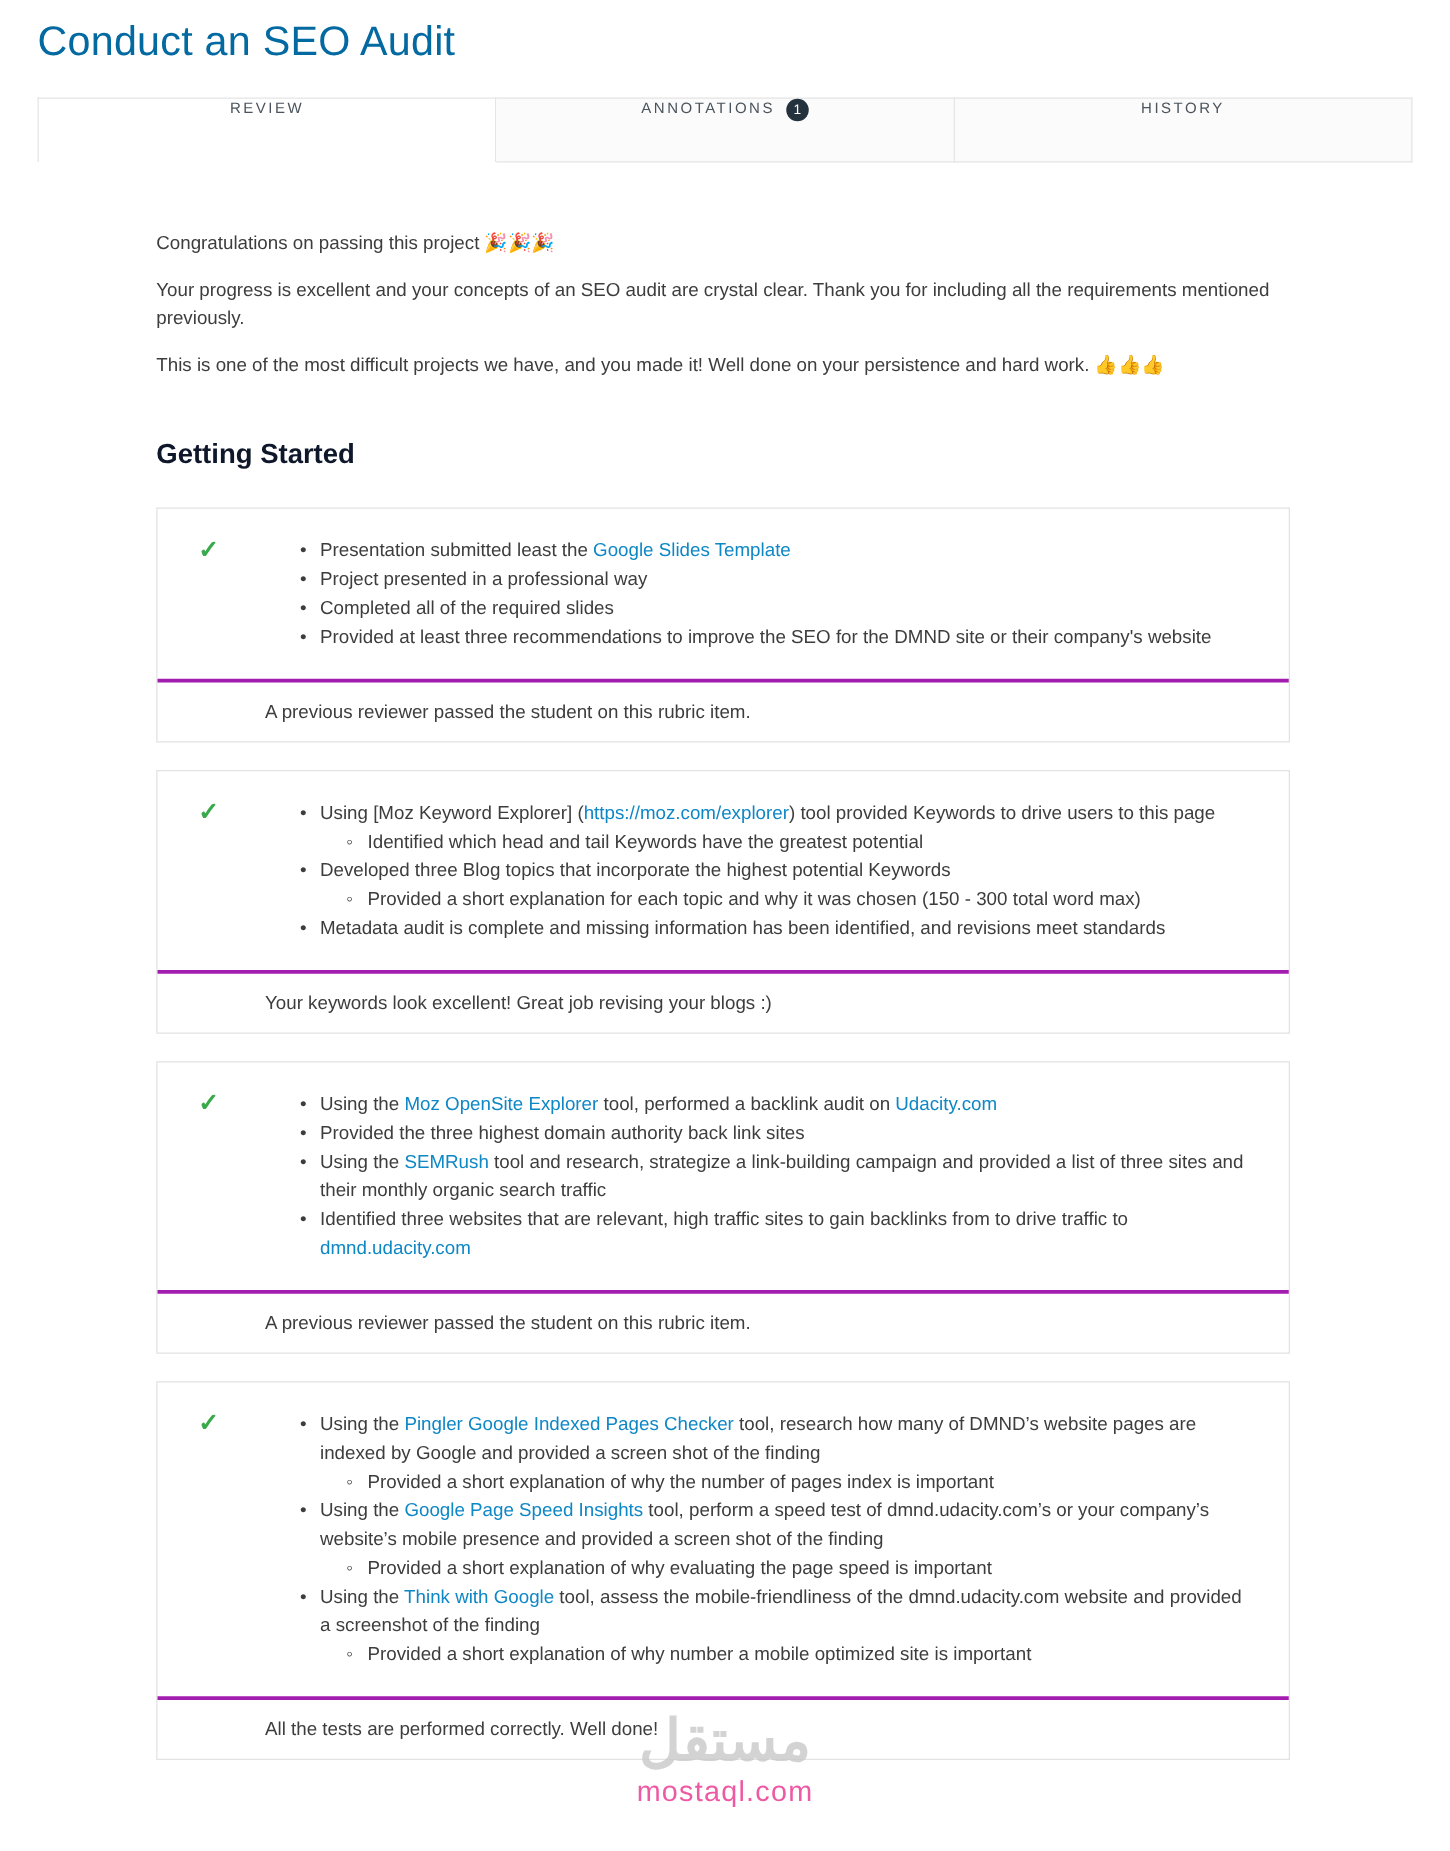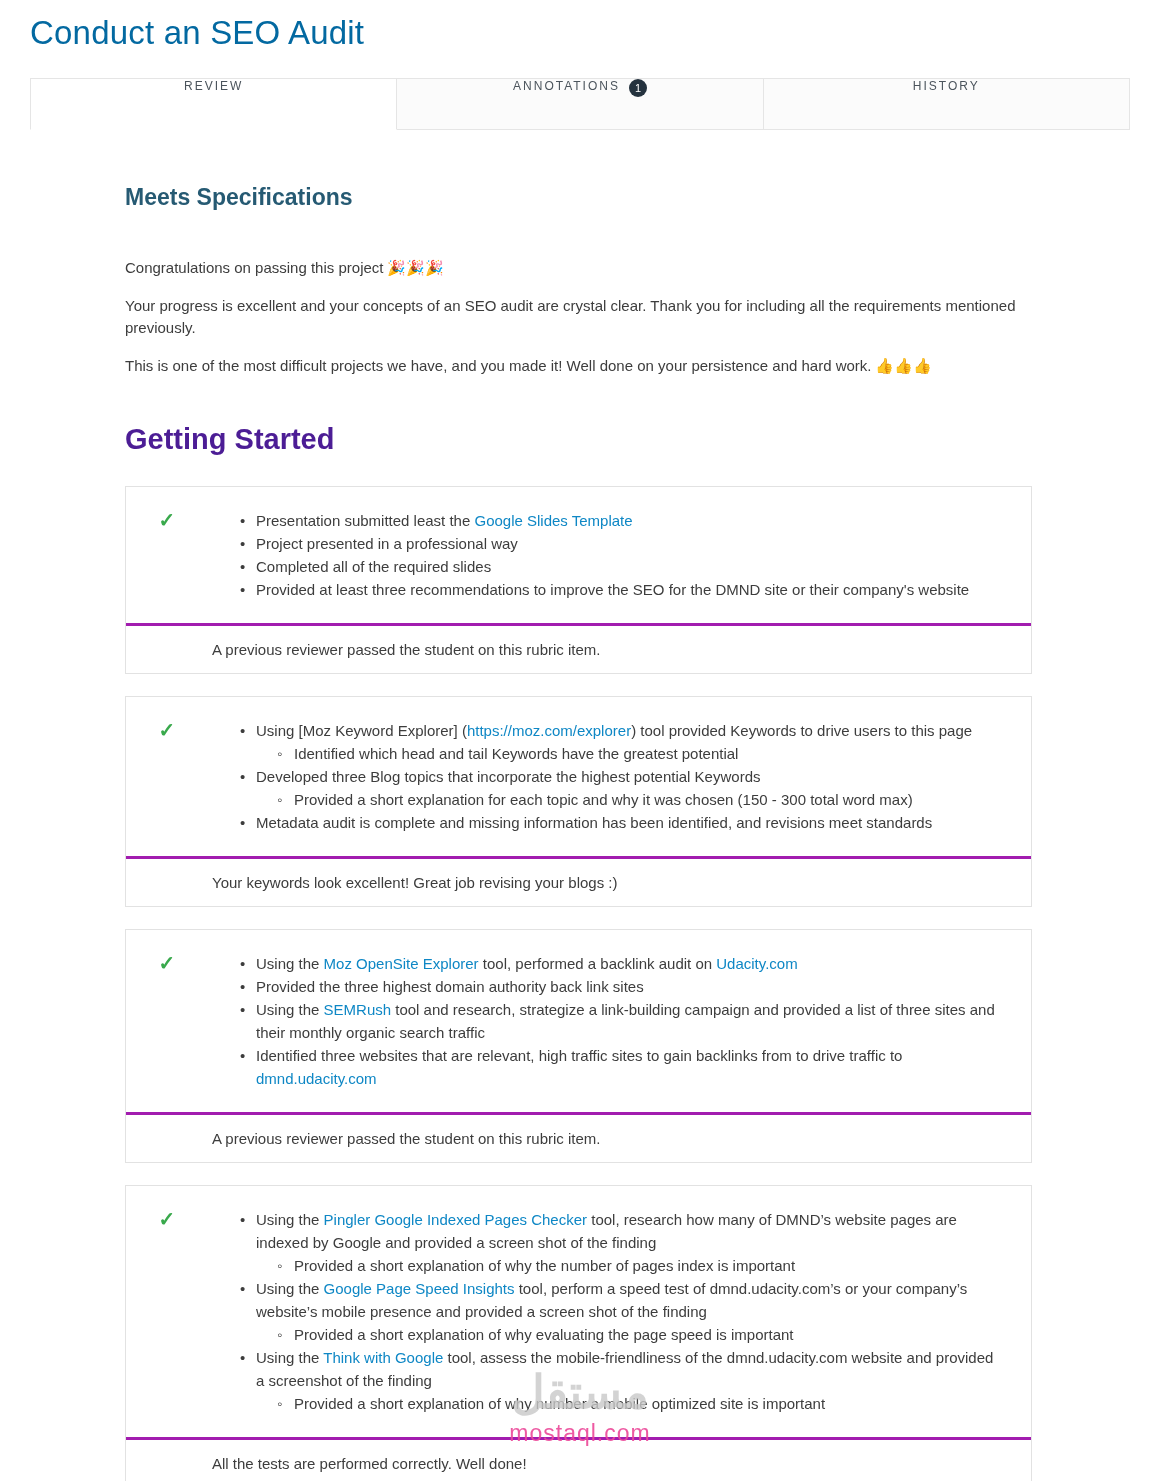--- a/index.html
+++ b/index.html
@@ -35,21 +35,21 @@
   .tab.active { background: #ffffff; border-bottom-color: #ffffff; }
   .badge {
     width: 18px; height: 18px; border-radius: 50%;
     background: var(--badge); color: #ffffff;
     font-size: 11px; letter-spacing: 0;
     display: flex; align-items: center; justify-content: center;
   }
   .content { padding: 54px 128px 40px 125px; }
   .status-heading { font-size: 23px; font-weight: 700; color: var(--status); margin-bottom: 46px; }
   .para { font-size: 15px; line-height: 1.5; margin-bottom: 15px; max-width: 907px; }
-  .section-heading { font-size: 29px; font-weight: 700; color: #4c1d95; margin: 46px 0 30px; }
+  .section-heading { font-size: 22px; font-weight: 700; color: #0f172a; margin: 46px 0 30px; }
   .rubric { border: 1px solid #e2e2e2; margin-bottom: 22px; background: #fff; }
   .rubric-main { display: flex; padding: 22px 30px 22px 28px; }
   .check { flex: 0 0 26px; color: var(--check); font-size: 20px; font-weight: 700; line-height: 23px; text-align: center; }
   .items { list-style: none; margin-left: 59px; flex: 1; }
   .items li { position: relative; padding-left: 17px; font-size: 15px; line-height: 23px; }
   .items li.lvl2 { margin-left: 38px; }
   .items li::before { content: "\2022"; position: absolute; left: 1px; top: 0; color: #3d3d3d; }
   .items li.lvl2::before { content: "\25E6"; left: 0; }
   .lnk { color: var(--link); text-decoration: none; cursor: pointer; }
   .rubric-footer { border-top: 3px solid #a21caf; padding: 12px 30px 12px 86px; font-size: 15px; line-height: 23px; }
@@ -72,21 +72,20 @@
   <div class="tab">
     <span>ANNOTATIONS</span>
     <span class="badge">1</span>
   </div>
   <div class="tab">
     <span>HISTORY</span>
   </div>
 </div>
 
 <div class="content">
-  <h2 class="status-heading">Meets Specifications</h2>
 
   <p class="para">Congratulations on passing this project 🎉🎉🎉</p>
   <p class="para">Your progress is excellent and your concepts of an SEO audit are crystal clear. Thank you for including all the requirements mentioned previously.</p>
   <p class="para">This is one of the most difficult projects we have, and you made it! Well done on your persistence and hard work. 👍👍👍</p>
 
   <h2 class="section-heading">Getting Started</h2>
 
   <div id="rubric-list">
       <section class="rubric">
         <div class="rubric-main">

